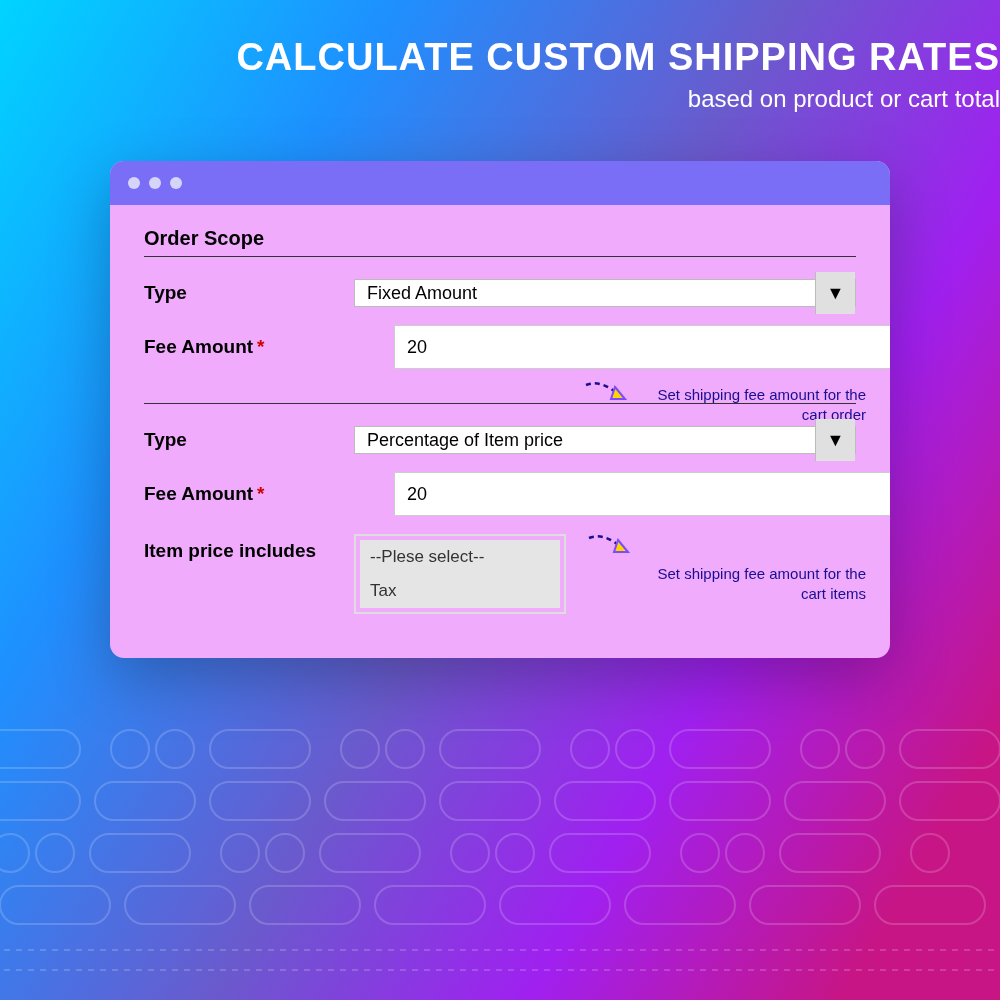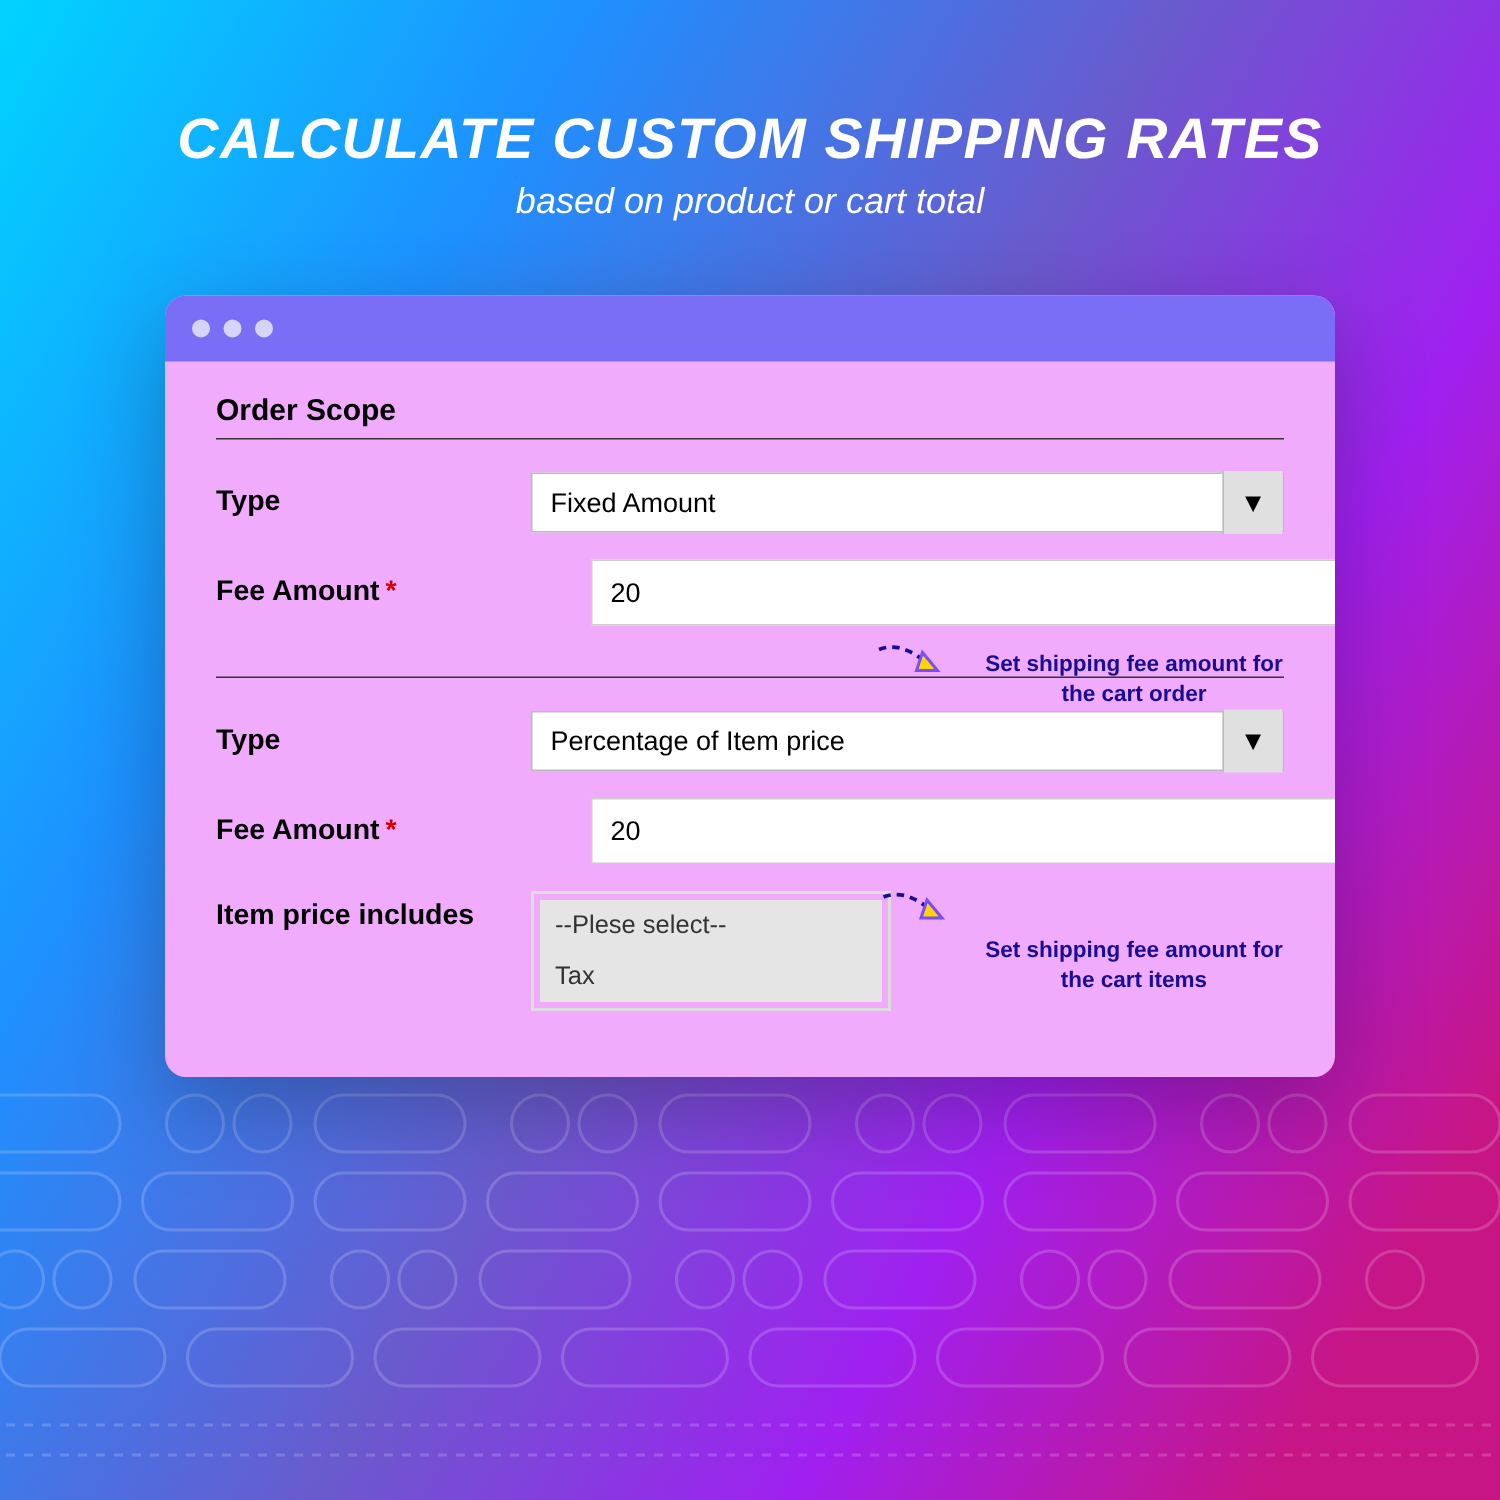--- a/index.html
+++ b/index.html
@@ -15,25 +15,24 @@
   position: absolute;
   bottom: 0;
   left: 0;
   right: 0;
   height: 280px;
   opacity: 0.35;
   overflow: hidden;
 }
 .bg-pattern svg { width: 100%; height: 100%; }
 .header {
-  text-align: center;
-  padding-top: 72px;
+  text-align: right;
+  padding-top: 36px;
   position: relative;
   z-index: 2;
-  font-style: italic;
 }
 .title {
   color: #fff;
   font-size: 38px;
   font-weight: 800;
   letter-spacing: 1px;
 }
 .subtitle {
   color: #fff;
   font-size: 24px;
@@ -78,21 +77,21 @@
 .label {
   width: 210px;
   font-weight: 700;
   font-size: 19px;
   padding-right: 16px;
 }
 .req { color: #d30000; margin-left: 4px; }
 .control { flex: 1; position: relative; }
 .select {
   width: 100%;
-  height: 40px;
+  height: 28px;
   border: 1px solid #bbb;
   padding: 0 12px;
   font-size: 18px;
   display: flex;
   align-items: center;
   justify-content: space-between;
   background: #fff;
 }
 .select-caret {
   width: 40px;
@@ -106,39 +105,39 @@
 }
 .input {
   width: 100%;
   height: 44px;
   border: 1px solid #ccc;
   padding: 0 12px;
   font-size: 18px;
   margin-left: 40px;
 }
 .listbox {
-  width: 240px;
+  width: 212px;
   border: 2px solid #ddd;
   padding: 4px;
 }
 .listbox-inner {
   background: #e5e5e5;
 }
 .listbox-item {
   padding: 7px 10px;
   font-size: 17px;
   color: #333;
 }
 .callout {
   position: absolute;
   color: #1a0d91;
-  font-weight: 700;
+  font-weight: 400;
   font-size: 15px;
   line-height: 1.35;
-  text-align: center;
+  text-align: right;
   width: 220px;
 }
 .callout-1 { top: -2px; right: -10px; }
 .callout-2 { top: 30px; right: -10px; }
 .arrow {
   position: absolute;
   width: 60px;
   height: 40px;
 }
 .arrow-1 { top: -8px; left: -65px; }

